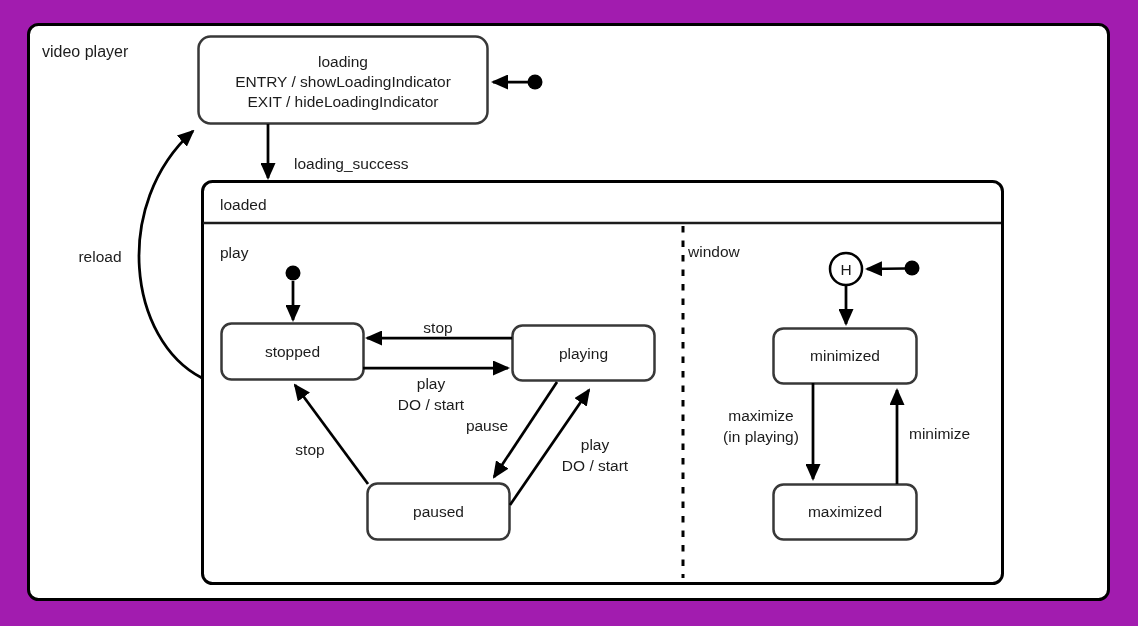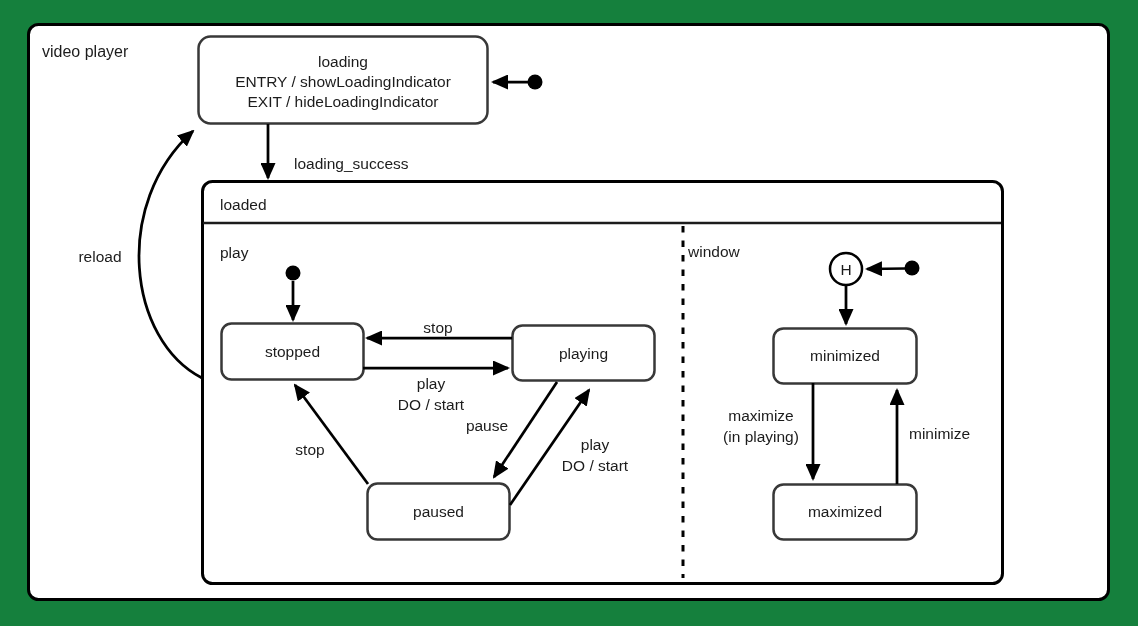--- a/index.html
+++ b/index.html
@@ -4,21 +4,21 @@
 <style>
   html, body {
     margin: 0;
     padding: 0;
     background: #ffffff;
   }
   .canvas {
     position: relative;
     width: 1138px;
     height: 626px;
-    background: #15803d;
+    background: #a21caf;
     font-family: "Liberation Sans", sans-serif;
   }
   svg { display: block; }
   text {
     font-family: "Liberation Sans", sans-serif;
     fill: #1c1c1c;
   }
   .lbl   { font-size: 15.5px; }
   .title { font-size: 16px; }
   .frame   { fill: #ffffff; stroke: #000000; stroke-width: 3; }

